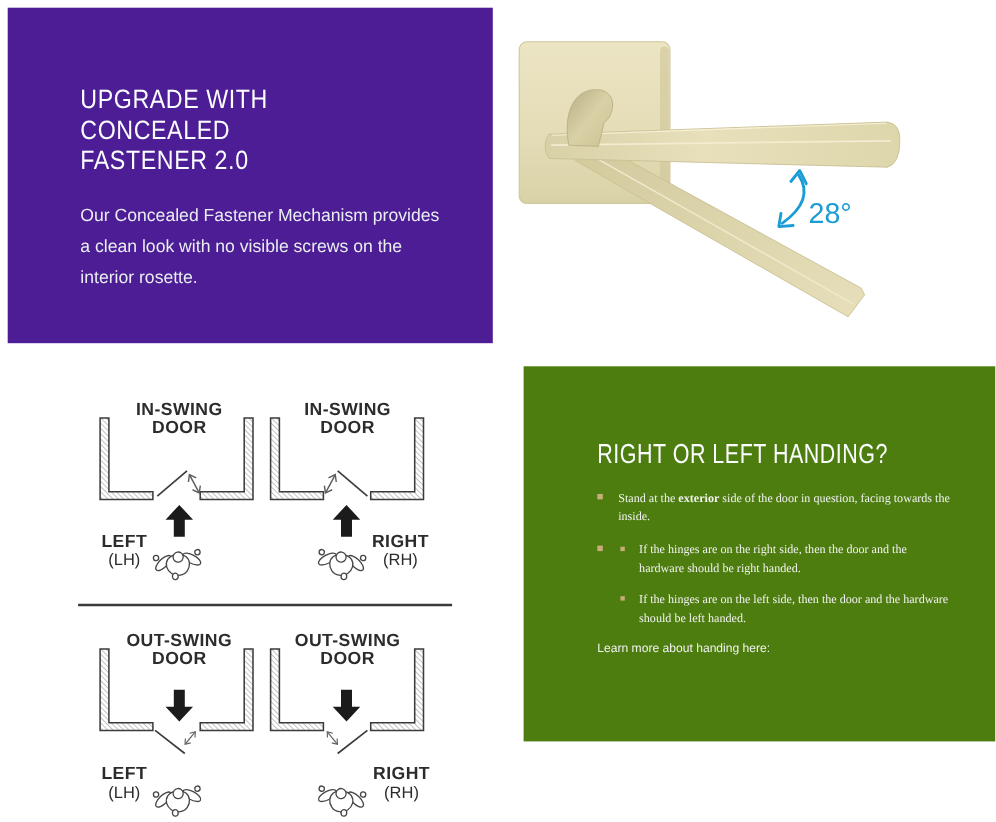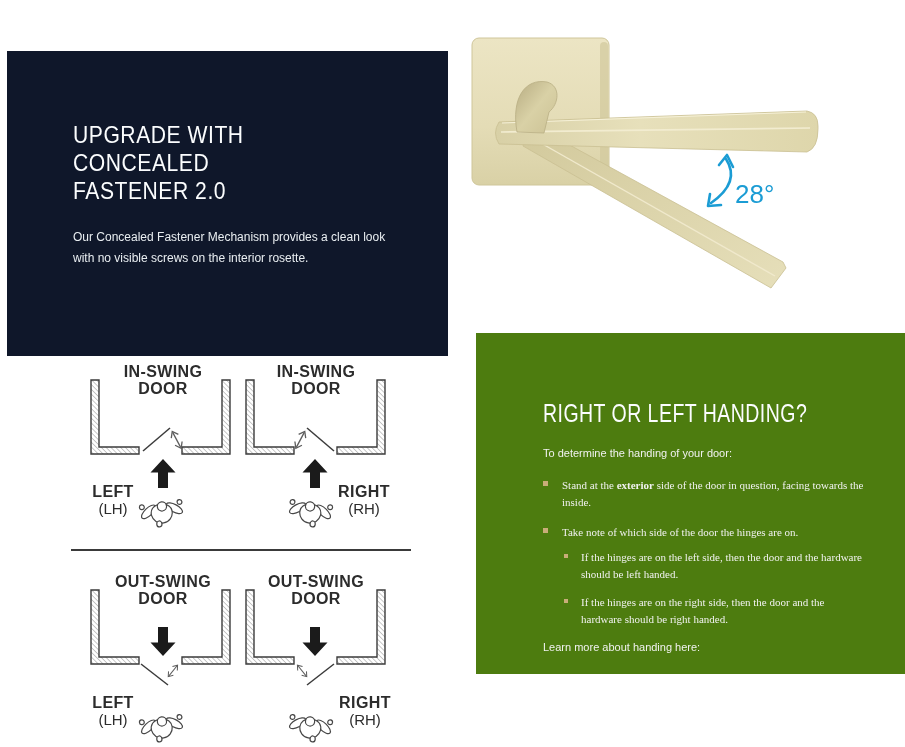--- a/index.html
+++ b/index.html
@@ -1,27 +1,27 @@
 <!DOCTYPE html>
 <html><head>
 <meta charset="utf-8">
 <style>
   html,body{margin:0;padding:0;background:#ffffff;}
   .page{position:relative;width:905px;height:747px;background:#ffffff;overflow:hidden;
         font-family:"Liberation Sans",sans-serif;}
 
   
   .panel-upgrade{position:absolute;left:7px;top:7px;width:441px;height:305px;
-    background:#0f172a;color:#ffffff;box-sizing:border-box;
-    padding:70px 42px 0 66px;margin-top:44px;}
+    background:#4c1d95;color:#ffffff;box-sizing:border-box;
+    padding:70px 42px 0 66px;}
   .thin-heading{font-weight:300;color:#fbfdfe;margin:0 0 22px 0;
     transform:scaleX(0.88);transform-origin:0 0;letter-spacing:0.6px;}
   .panel-upgrade .thin-heading{font-size:24px;line-height:28px;}
   .panel-upgrade .thin-heading span{display:block;}
-  .panel-upgrade p{font-size:12px;line-height:1.75;margin:0 0 14px 0;
+  .panel-upgrade p{font-size:16px;line-height:1.75;margin:0 0 14px 0;
     max-width:328px;color:#e9eef1;}
 
   
   .lever-figure{position:absolute;left:429px;top:0;width:453px;height:325px;margin:0;}
 
   
   .swing-figure{position:absolute;left:0;top:320px;width:452px;height:427px;margin:16px;}
   .diag-title{font-size:16px;font-weight:bold;fill:#2c2c2c;letter-spacing:0.4px;}
   .hand-label{font-size:16px;font-weight:bold;fill:#2c2c2c;letter-spacing:0.4px;}
   .hand-abbr{font-size:15px;font-weight:normal;fill:#2c2c2c;}
@@ -184,39 +184,37 @@
         <use href="#bigarrow" transform="translate(69,66) rotate(180)"></use>
         <use href="#person" transform="translate(64,139) scale(-1,1) rotate(-8)"></use>
         <text class="hand-label" x="119" y="118" text-anchor="middle">RIGHT</text>
         <text class="hand-abbr" x="119" y="135" text-anchor="middle">(RH)</text>
       </g>
     </svg>
   </figure>
 
   <section class="panel-handing">
     <h2 class="thin-heading">RIGHT OR LEFT HANDING?</h2>
-    <p class="intro">To determine the handing of your door:</p>
 
     <ul class="bullets">
       <li>
         <span class="sq"></span>
         <span>Stand at the </span><strong>exterior</strong><span> side of the door in question, facing towards the inside.</span>
       </li>
       <li>
         <span class="sq"></span>
-        <span>Take note of which side of the door the hinges are on.</span>
         <ul class="sub">
+          <li>
+            <span class="sq"></span>
+            <span>If the hinges are on the right side, then the door and the hardware should be right handed.</span>
+          </li>
           <li>
             <span class="sq"></span>
             <span>If the hinges are on the left side, then the door and the hardware should be left handed.</span>
           </li>
-          <li>
-            <span class="sq"></span>
-            <span>If the hinges are on the right side, then the door and the hardware should be right handed.</span>
-          </li>
         </ul>
       </li>
     </ul>
 
     <p class="outro">Learn more about handing here:</p>
   </section>
 
 </div>
 
 </body></html>

